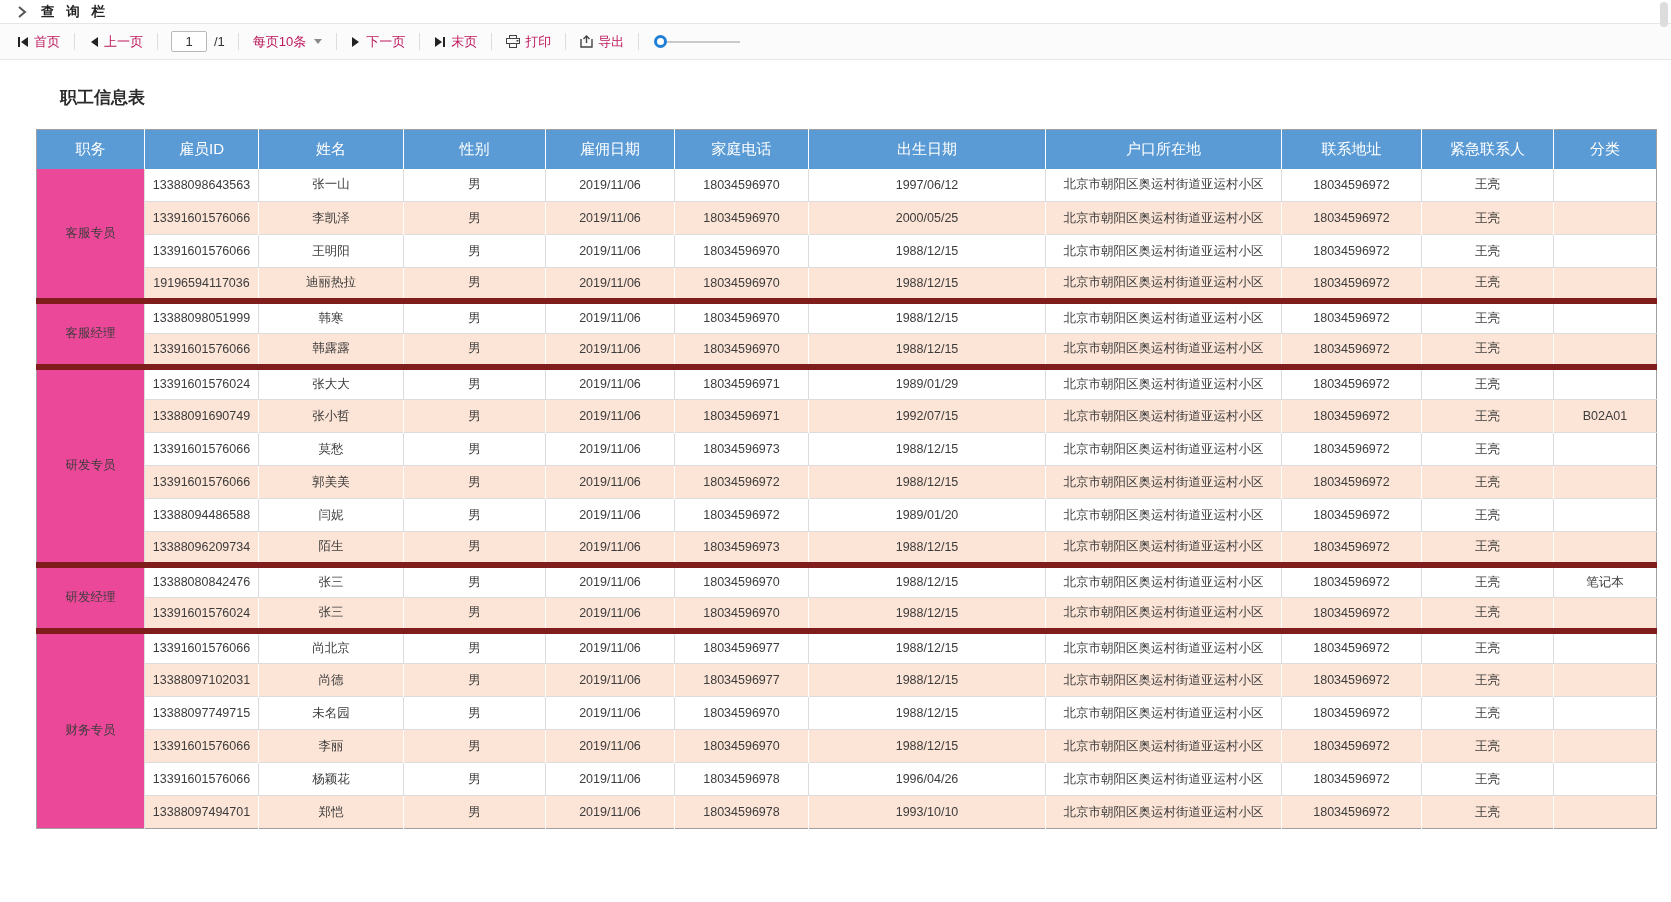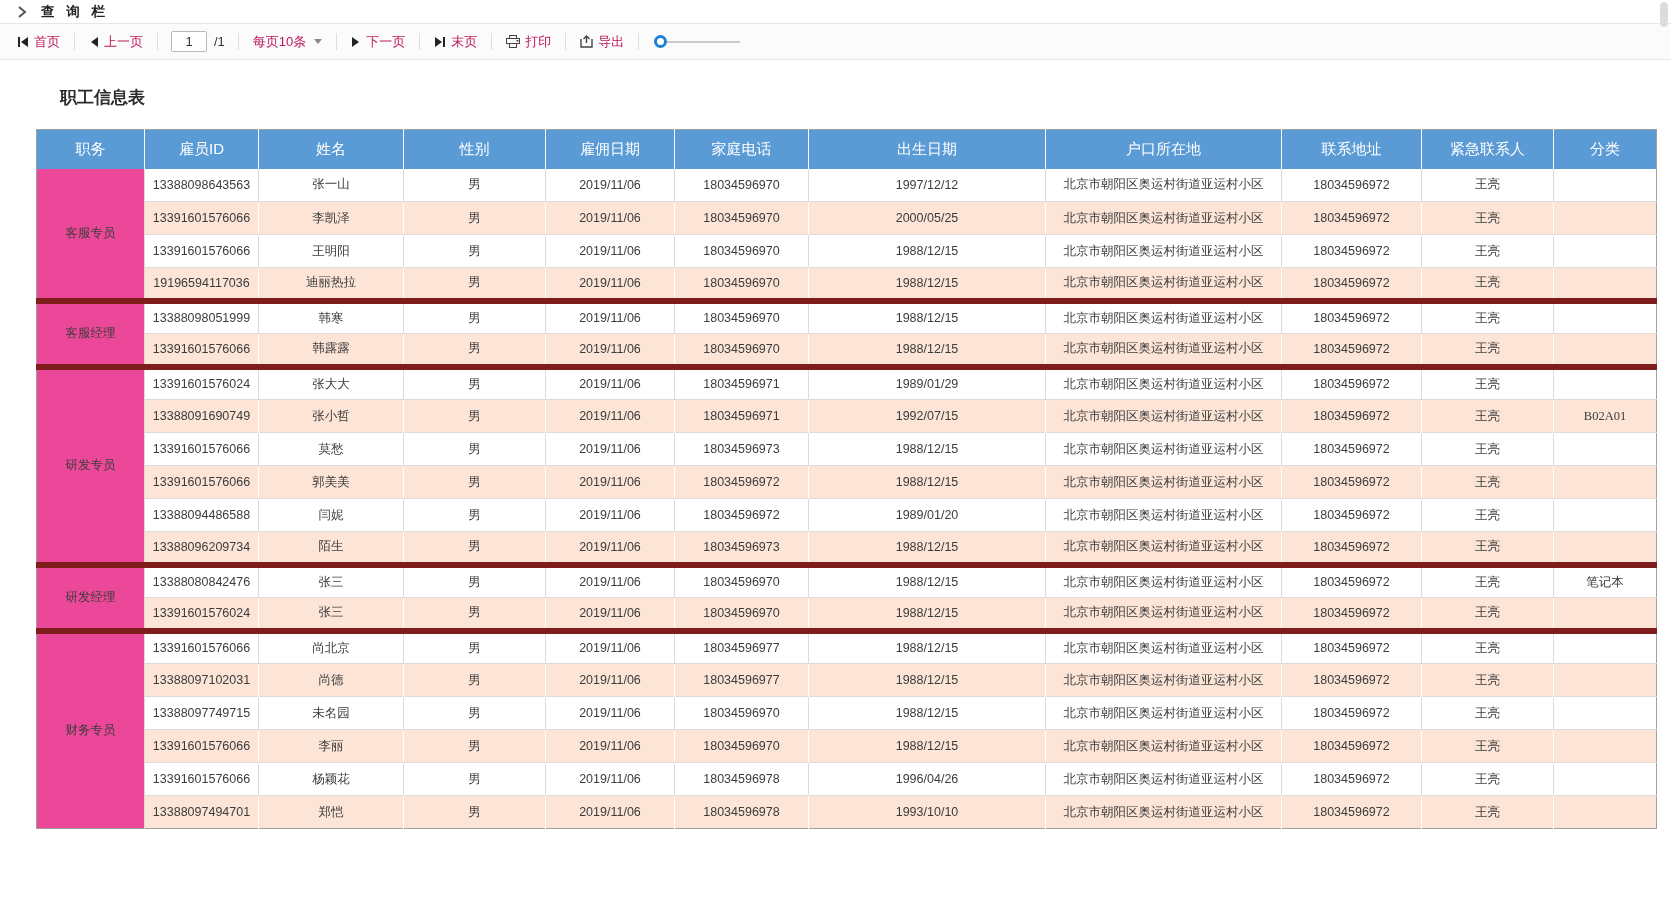--- a/index.html
+++ b/index.html
@@ -38,21 +38,21 @@
     width:1620px; border:1px solid #a0a0a0; }
   table.emp th { background:#5b9bd5; color:#fff; font-weight:400; font-size:15px;
     height:39px; border-right:1px solid #fff; text-align:center; }
   table.emp th:last-child { border-right:none; }
   table.emp td { height:33px; font-size:12.5px; text-align:center; color:#3c3c3c;
     vertical-align:middle; border-right:1px solid #dcdcdc; border-top:1px solid #dcdcdc;
     overflow:hidden; white-space:nowrap; }
   table.emp td:last-child { border-right:none; }
   table.emp tbody tr:first-child td { border-top:none;margin-top:35px; }
   tr.beige td.data { background:#fce4d6; border-right-color:#fff; }
-  tr.beige td.data:last-child { border-right:none;font-family:Liberation Serif, serif; }
+  tr.beige td.data:last-child { border-right:none; }
   td.pos { background:#ec4899; }
   tr.group-start td { border-top:6px solid #7f1d1d; }
 </style>
 </head>
 <body>
 
 <div class="query-bar">
   <span class="chev">
     <svg class="tbi" width="14" height="14" viewBox="0 0 14 14">
       <polyline points="4,2 10,7 4,12" fill="none" stroke="#555" stroke-width="2"></polyline>
@@ -181,21 +181,21 @@
       </tr>
     </thead>
   <tbody id="table-body">
       <tr class="white">
         <td class="pos" rowspan="4">客服专员</td>
         <td class="data">13388098643563</td>
         <td class="data">张一山</td>
         <td class="data">男</td>
         <td class="data">2019/11/06</td>
         <td class="data">18034596970</td>
-        <td class="data">1997/12/12</td>
+        <td class="data">1997/06/12</td>
         <td class="data">北京市朝阳区奥运村街道亚运村小区</td>
         <td class="data">18034596972</td>
         <td class="data">王亮</td>
         <td class="data"></td>
       </tr>
       <tr class="beige">
         <td class="data">13391601576066</td>
         <td class="data">李凯泽</td>
         <td class="data">男</td>
         <td class="data">2019/11/06</td>

